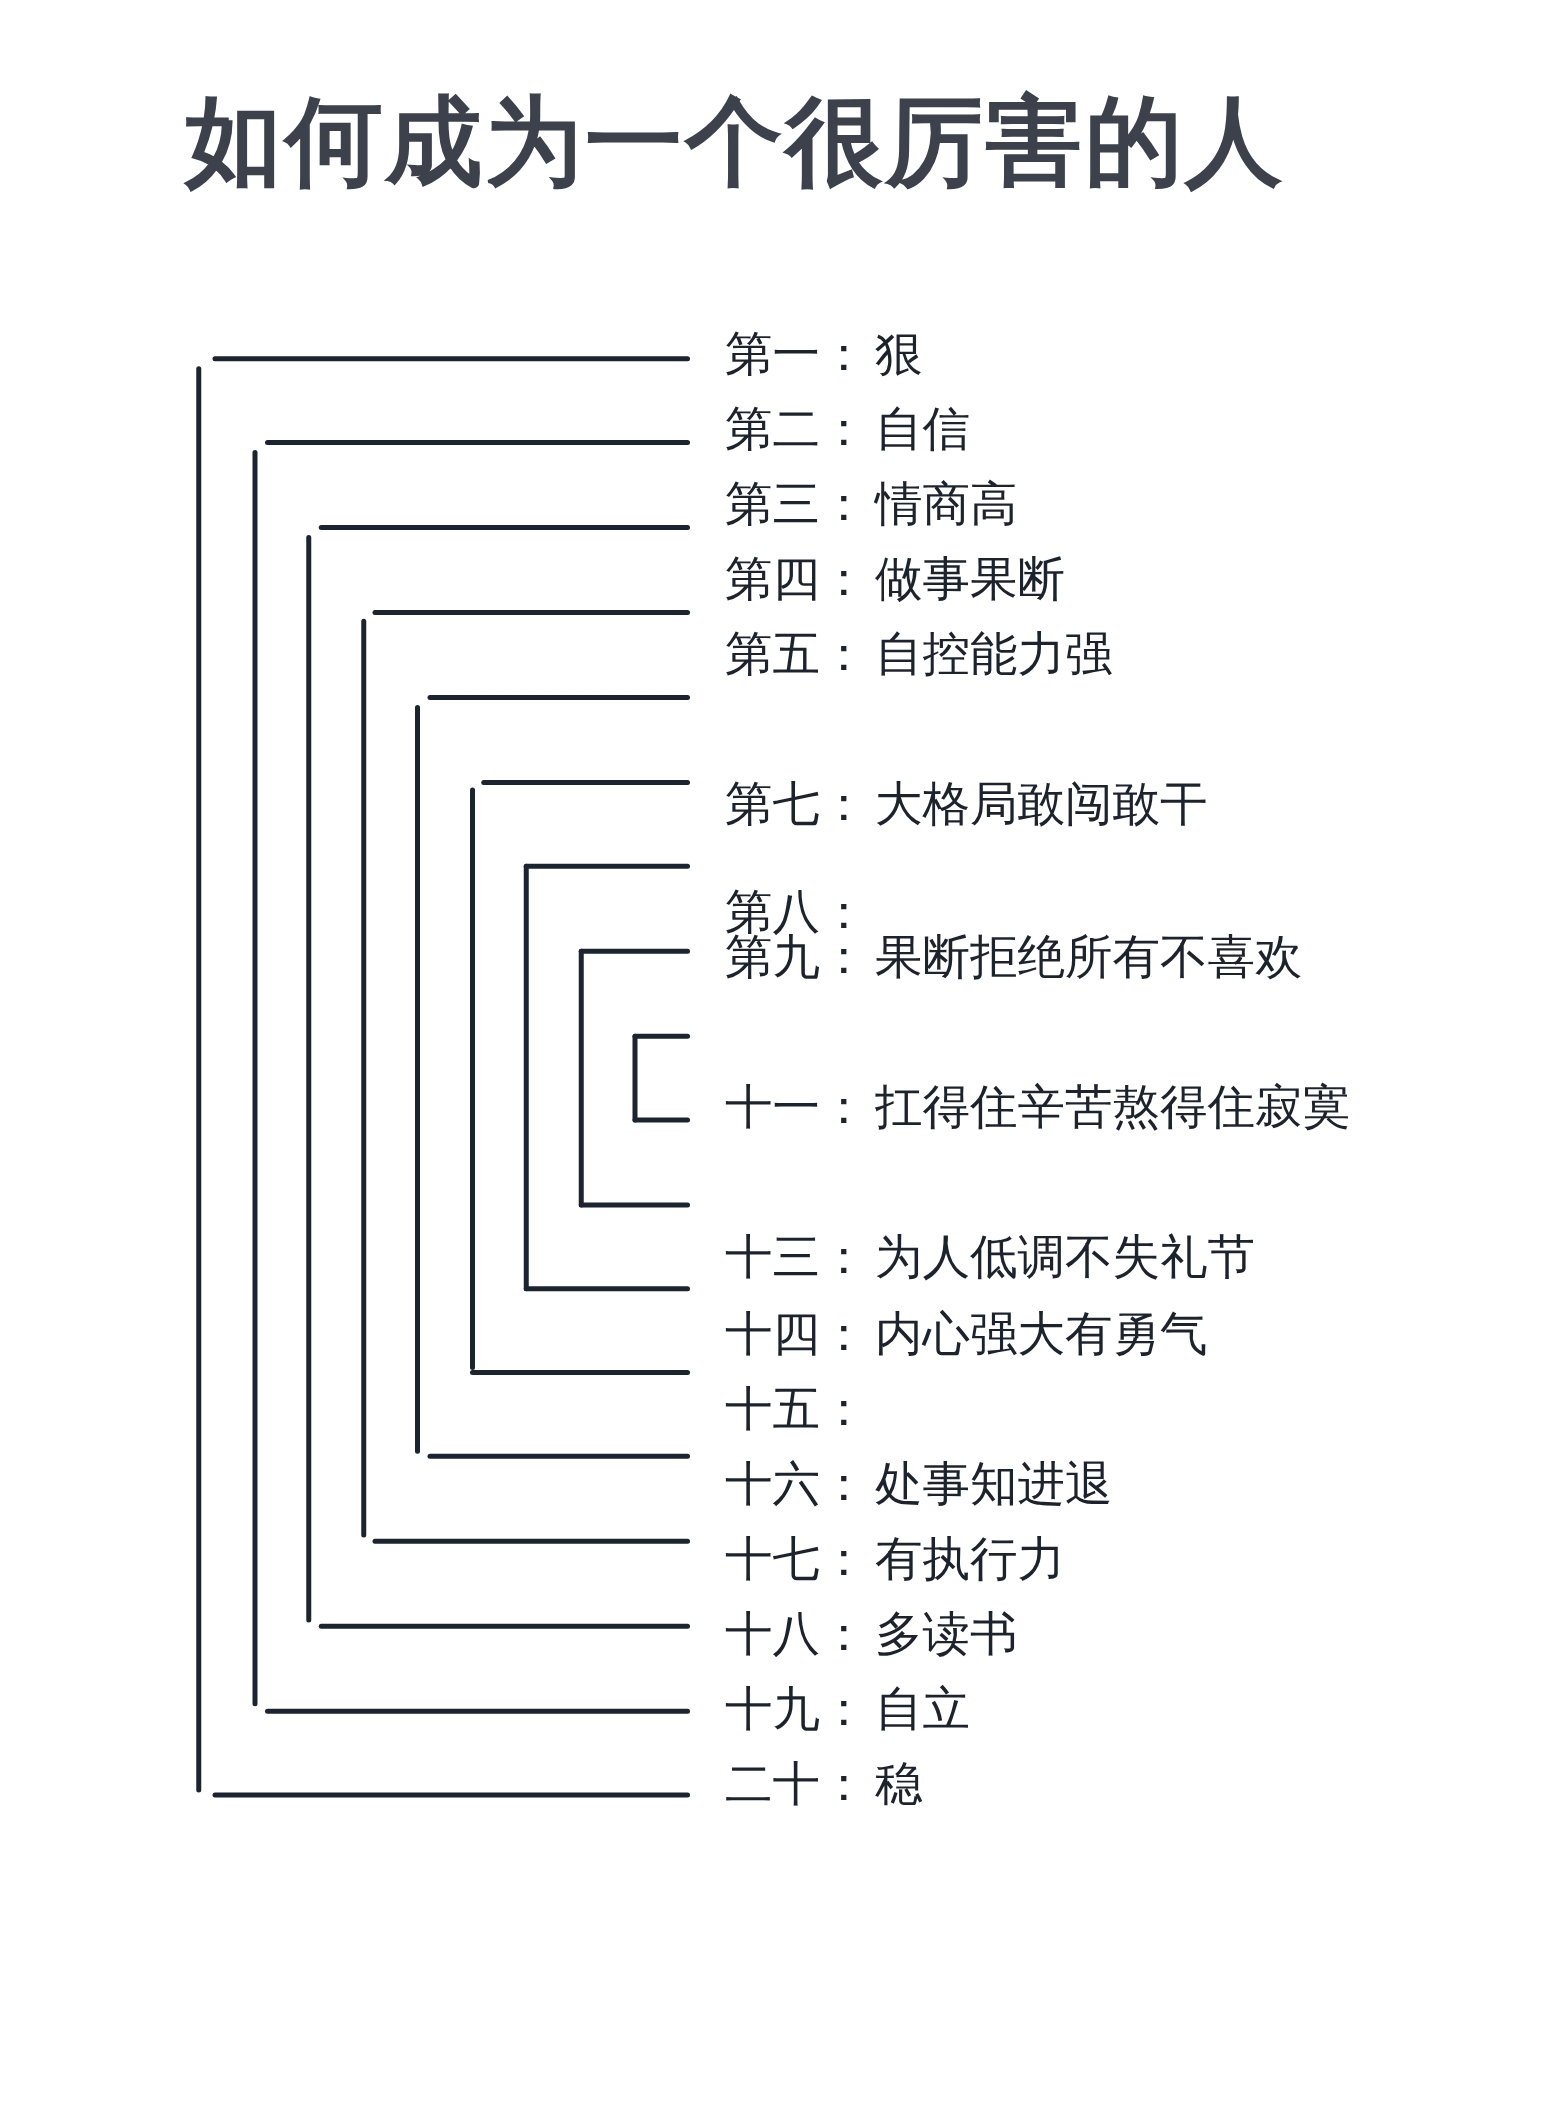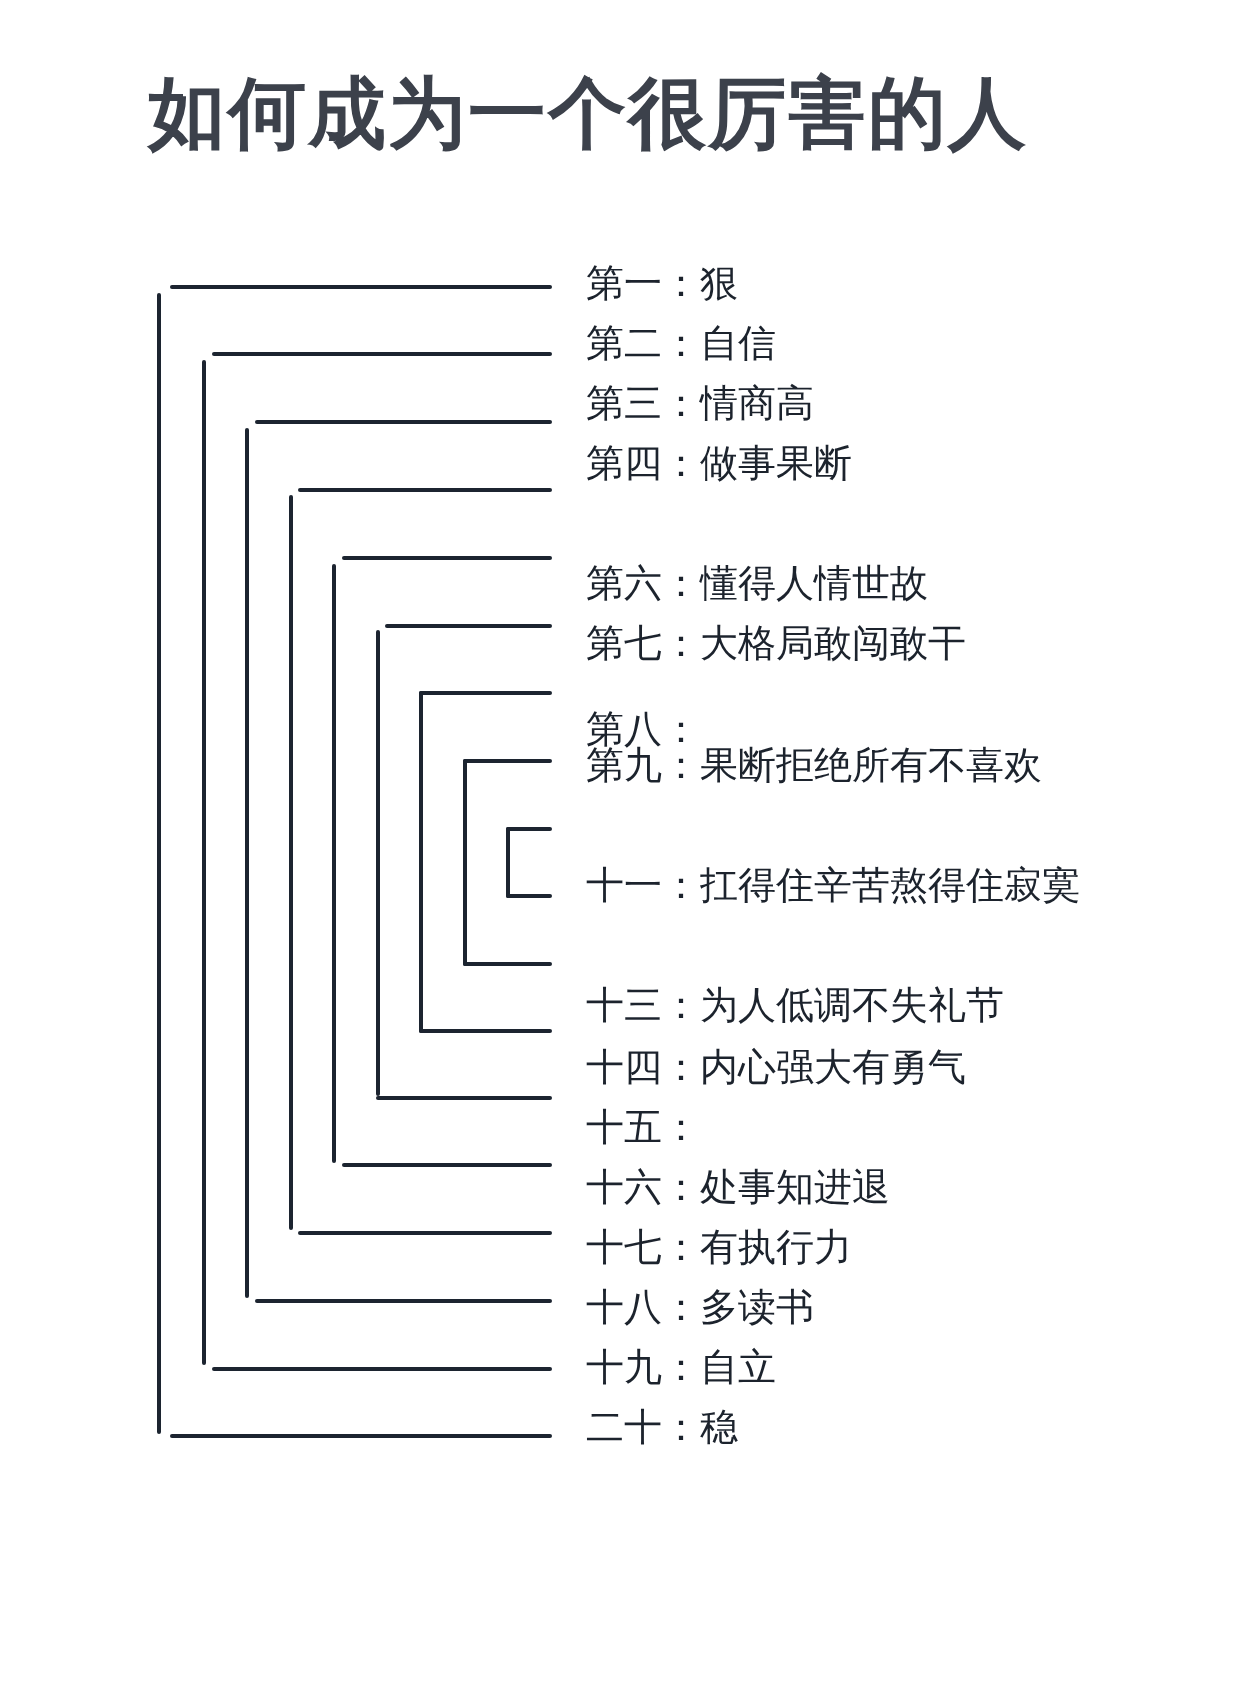--- a/index.html
+++ b/index.html
@@ -8,21 +8,21 @@
     position: absolute; left: 148px; top: 62px;
     font-family: "DejaVu Serif", "Liberation Serif", serif;
     font-size: 78px; font-weight: bold; letter-spacing: 2px;
     color: #3c414b; white-space: nowrap;
   }
   .stage { position: absolute; left: 0; top: 0; width: 1075px; height: 1701px; }
   .row {
     position: absolute; left: 580px; height: 50px;
     font-family: "DejaVu Sans", "Liberation Sans", sans-serif;
     font-size: 38px; color: #1c232d; white-space: nowrap;
-    display: flex; align-items: center; text-align: right;
+    display: flex; align-items: center;
   }
   .row .num { display: inline-block; width: 120px; }
   .row .text { display: inline-block; }
   svg.brackets { position: absolute; left: 0; top: 0; }
 </style>
 </head>
 <body>
 
 <div class="stage">
   <div class="title">如何成为一个很厉害的人</div>
@@ -95,23 +95,23 @@
       <span class="text">自信</span>
     </div>
   <div class="row" style="top:378px">
       <span class="num">第三：</span>
       <span class="text">情商高</span>
     </div>
   <div class="row" style="top:438px">
       <span class="num">第四：</span>
       <span class="text">做事果断</span>
     </div>
-  <div class="row" style="top:558px">
-      <span class="num">第六：</span>
-      <span class="text">懂得人情世故</span>
+  <div class="row" style="top:498px">
+      <span class="num">第五：</span>
+      <span class="text">自控能力强</span>
     </div>
   <div class="row" style="top:618px">
       <span class="num">第七：</span>
       <span class="text">大格局敢闯敢干</span>
     </div>
   <div class="row" style="top:704px">
       <span class="num">第八：</span>
     </div>
   <div class="row" style="top:740px">
       <span class="num">第九：</span>

